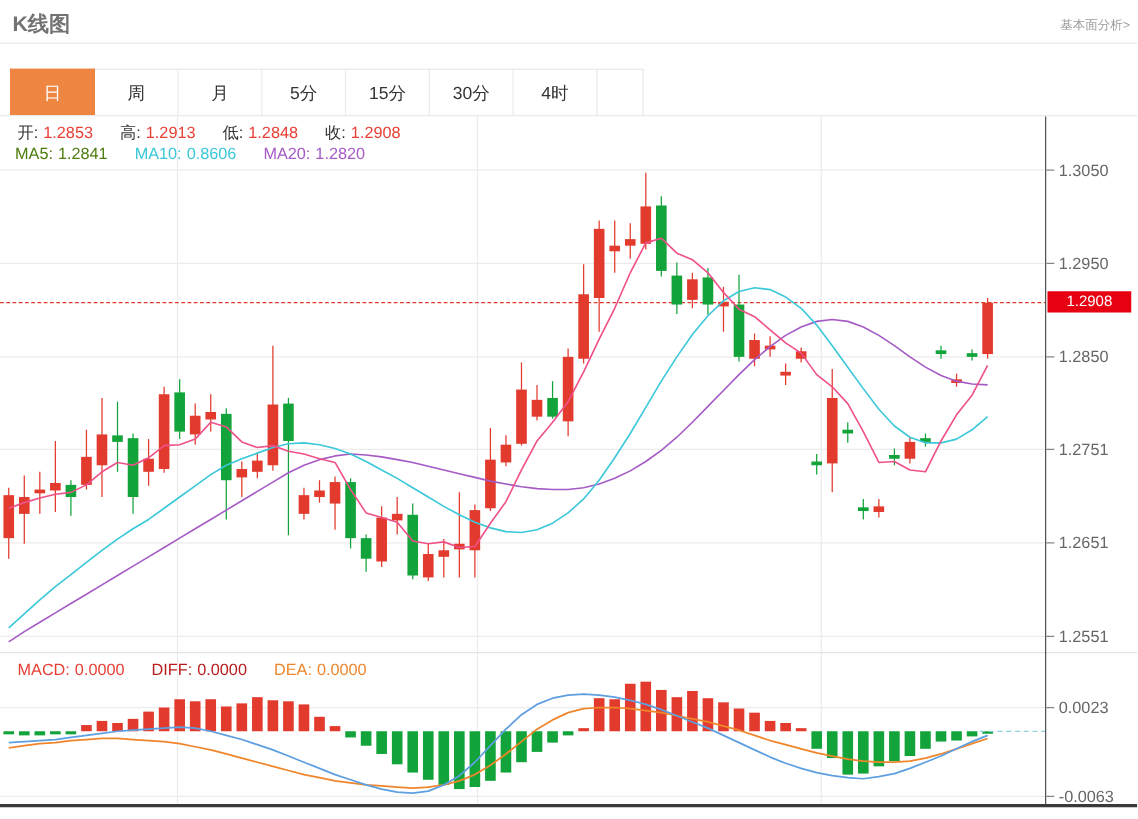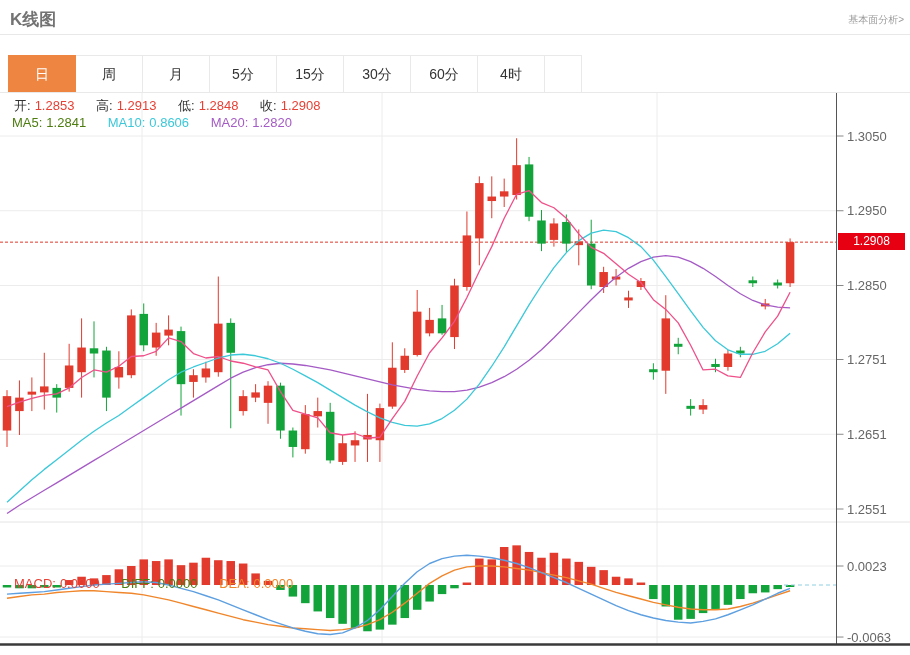--- a/index.html
+++ b/index.html
@@ -20,42 +20,41 @@
   .legend span{margin-right:4px;}
   .legend .item{margin-right:14px;display:inline-block;}
   .legend-ohlc{top:97px;left:14px;}
   .legend-ma{top:115px;left:12px;}
   .legend-macd{top:528px;left:14px;}
   .lbl-dark{color:#333;}
   .val-red,.lbl-red{color:#e74035;}
   .ma5-c{color:#4d7c0f;}
   .ma10-c{color:#3bc8d9;}
   .ma20-c{color:#a55bc5;}
-  .diff-c{color:#4d7c0f;margin-top:48px;}
+  .diff-c{color:#b91c1c;}
   .dea-c{color:#f0862b;}
   .last-price-badge{position:absolute;top:233px;left:838px;width:67px;height:17px;line-height:17px;
        background:#e60012;color:#fff;font-size:12px;text-align:center;}
 </style>
 </head>
 <body>
 
 <div class="page">
 
   <div class="page-title">K线图</div>
   <div class="fundamental-link">基本面分析&gt;</div>
   <div class="title-divider"></div>
 
   <div class="tabbar">
       <div class="tab active">日</div>
       <div class="tab">周</div>
       <div class="tab">月</div>
       <div class="tab">5分</div>
       <div class="tab">15分</div>
       <div class="tab">30分</div>
-      <div class="tab">60分</div>
       <div class="tab">4时</div>
       <div class="tab-filler"></div>
     </div>
   <div class="tabbar-underline"></div>
 
   <svg class="chart-svg" width="910" height="555">
       <line x1="142" y1="0" x2="142" y2="551" stroke="#ececec" stroke-width="1"></line>
       <line x1="382" y1="0" x2="382" y2="551" stroke="#ececec" stroke-width="1"></line>
       <line x1="657" y1="0" x2="657" y2="551" stroke="#ececec" stroke-width="1"></line>
       <line x1="0" y1="43" x2="836.5" y2="43" stroke="#ececec" stroke-width="1"></line>

